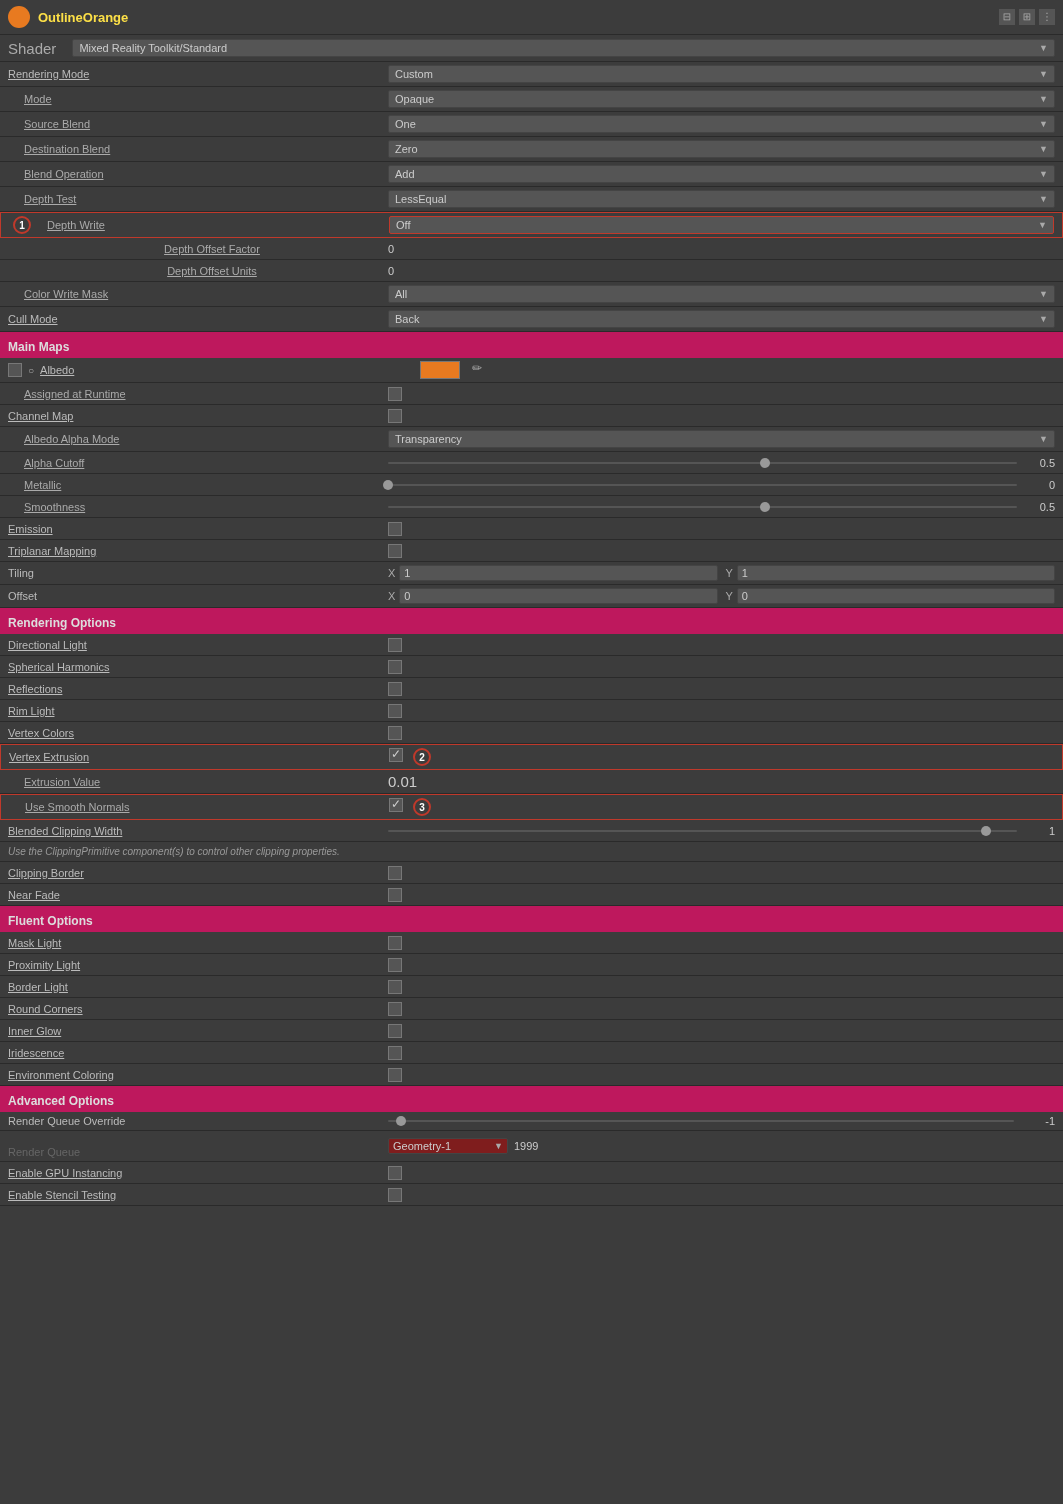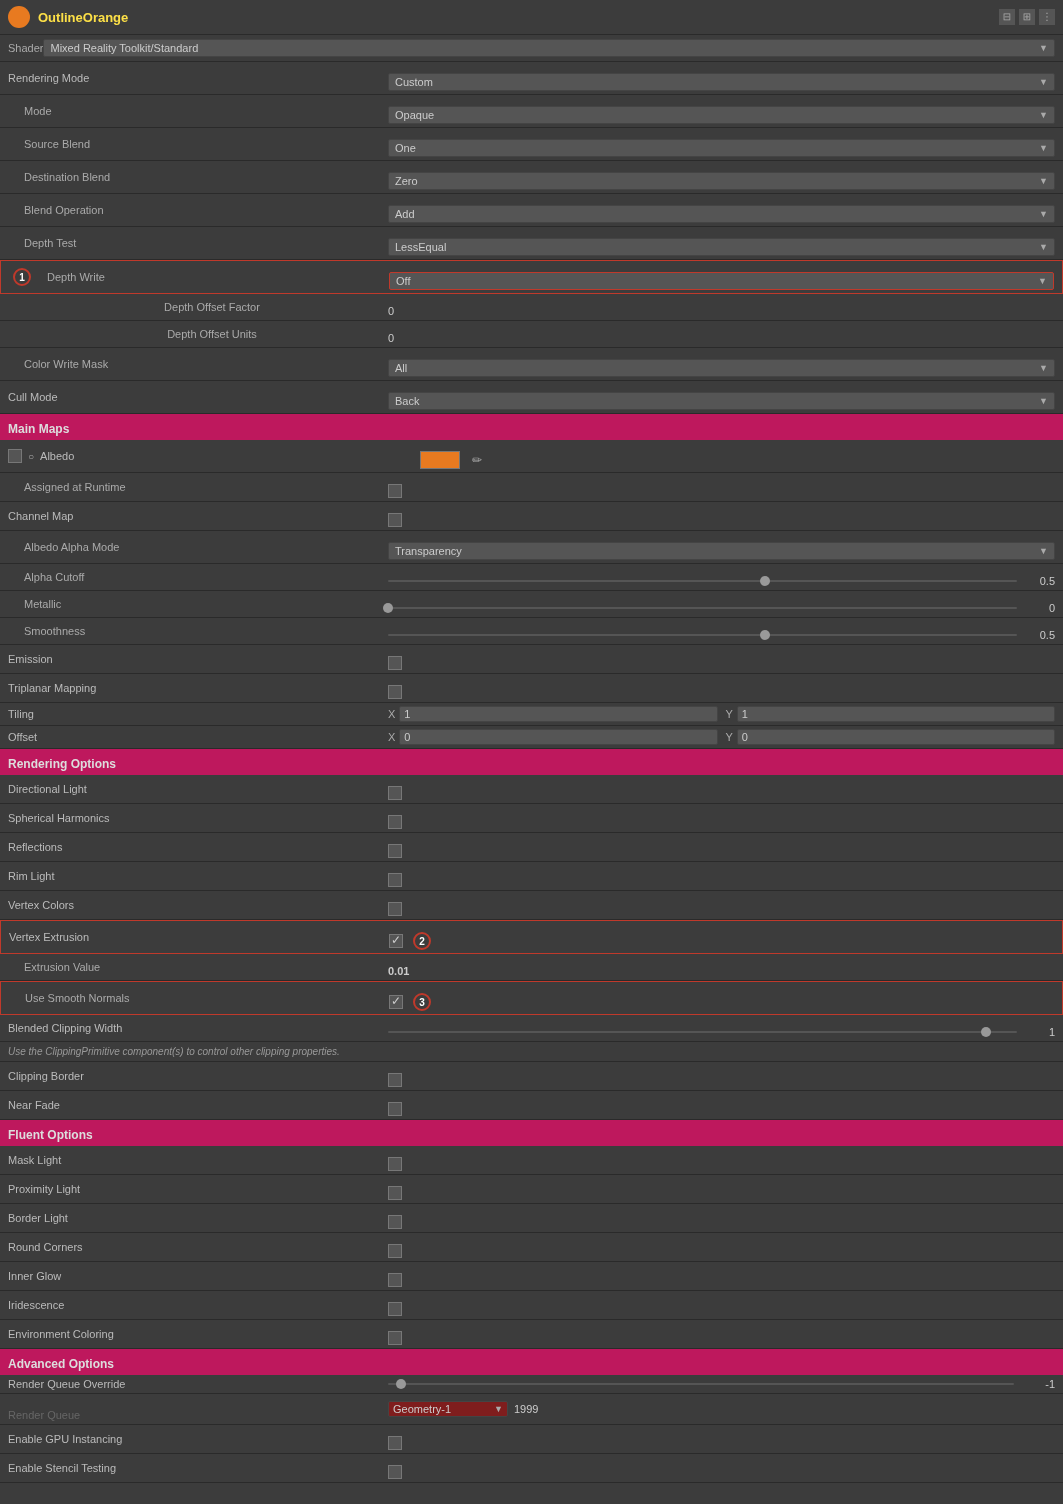--- a/index.html
+++ b/index.html
@@ -48,53 +48,53 @@
     }
     .shader-row {
       display: flex;
       align-items: center;
       padding: 4px 8px;
       background: #3c3c3c;
       border-bottom: 1px solid #2a2a2a;
     }
     .shader-label {
       color: #aaa;
-      margin-right: 0;
-      font-size: 11px;
+      margin-right: 16px;
+      font-size: 15px;
     }
     .row {
       display: flex;
       align-items: center;
       padding: 3px 8px;
       min-height: 22px;
       border-bottom: 1px solid #2a2a2a;
     }
     .row.highlighted {
       border: 1px solid #c0392b;
       background: #3c3c3c;
     }
     .row-label {
       color: #bbb;
       flex: 0 0 380px;
       padding-left: 0;
+      text-decoration: underline;
     }
     .row-label.indented {
       padding-left: 16px;
       color: #aaa;
     }
     .row-label.indented2 {
       padding-left: 28px;
       color: #aaa;
       text-align: center;
     }
     .row-value {
       flex: 1;
       display: flex;
-      align-items: center;
-      margin-top: 8px;
+      align-items: flex-start;
     }
     .dropdown {
       flex: 1;
       background: #555;
       border: 1px solid #444;
       color: #ccc;
       padding: 2px 6px;
       font-size: 11px;
       border-radius: 2px;
       display: flex;
@@ -219,22 +219,21 @@
     }
     .info-text {
       padding: 4px 8px;
       color: #999;
       font-size: 10px;
       font-style: italic;
       border-bottom: 1px solid #2a2a2a;
     }
     .extrusion-value {
       color: #ccc;
-      font-size: 11px;
-      font-weight: bold;
+      font-size: 15px;
     }
     .render-queue-row {
       display: flex;
       align-items: center;
       padding: 3px 8px;
       border-bottom: 1px solid #2a2a2a;
     }
     .rq-label {
       flex: 0 0 380px;
       color: #bbb;

